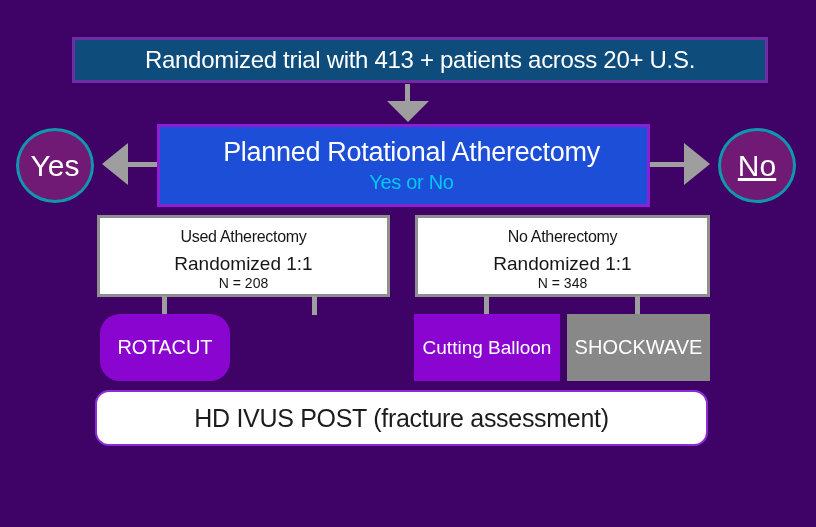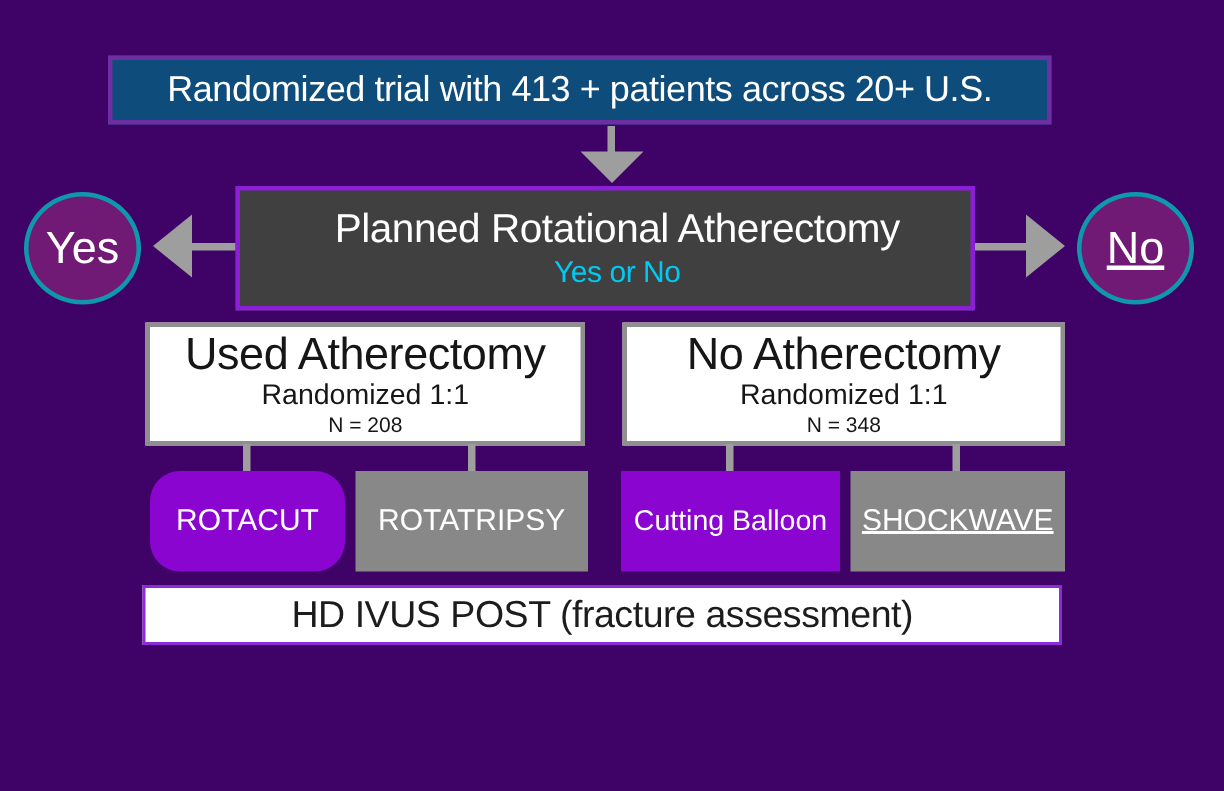--- a/index.html
+++ b/index.html
@@ -7,27 +7,27 @@
   .canvas{
     position:relative;width:816px;height:527px;overflow:hidden;
     background:#3f0266;
     font-family:"Liberation Sans", sans-serif;
     -webkit-font-smoothing:antialiased;
   }
   .abs{position:absolute;}
   .center{display:flex;align-items:center;justify-content:center;text-align:center;}
 
   .top-banner{
-    left:72px;top:37px;width:629px;height:46px;
+    left:72px;top:37px;width:696px;height:46px;
     background:#0e4c7c;border:3px solid #6c2ea2;
     color:#ffffff;font-size:24px;letter-spacing:-0.3px;
   }
   .decision-box{
     left:157px;top:124px;width:493px;height:83px;
-    background:#404040;border:3px solid #8a1fd6;
+    background:#1d4ed8;border:3px solid #8a1fd6;
     flex-direction:column;line-height:1.28;padding-left:16px;
   }
   .decision-title{color:#ffffff;font-size:27px;letter-spacing:-0.3px;}
   .decision-sub{color:#00c9f2;font-size:20px;letter-spacing:-0.3px;}
 
   .node-circle{
     width:78px;height:75px;border-radius:50%;
     background:#701a75;border:3px solid #0f97ab;
     color:#ffffff;font-size:30px;
   }
@@ -47,40 +47,40 @@
   .right-head{left:684px;top:143px;width:0;height:0;
     border-top:21px solid transparent;border-bottom:21px solid transparent;
     border-left:26px solid #9e9e9e;}
 
   .arm-box{
     top:215px;height:82px;background:#ffffff;border:3px solid #8f8f8f;
     flex-direction:column;color:#161616;padding-top:2px;
   }
   .arm-left{left:97px;width:293px;}
   .arm-right{left:415px;width:295px;}
-  .arm-title{font-size:30px;line-height:30px;letter-spacing:-0.3px;}
+  .arm-title{font-size:16px;line-height:30px;letter-spacing:-0.3px;}
   .arm-sub{font-size:19px;line-height:23px;}
   .arm-n{font-size:14px;line-height:17px;}
 
   .connector{top:296px;width:5px;height:19px;background:#9e9e9e;}
   .c1{left:162px;} .c2{left:312px;} .c3{left:484px;} .c4{left:635px;}
 
   .treatment{top:314px;height:67px;color:#ffffff;flex-direction:column;line-height:1.15;}
   .t-purple{background:#8a06d0;}
   .t-gray{background:#888888;}
   .t1{left:100px;width:130px;font-size:20px;border-radius:20px;}
   .t2{left:237px;width:155px;font-size:20px;}
   .t3{left:414px;width:146px;font-size:19px;}
-  .t4{left:567px;width:143px;font-size:20px;text-decoration:underline;}
+  .t4{left:567px;width:143px;font-size:20px;}
 
   .footer-banner{
     left:95px;width:613px;background:#ffffff;border:2px solid #8d2bd9;
     color:#1c1c1c;font-size:25px;letter-spacing:-0.3px;
   }
-  .fb1{top:390px;height:40px;}
+  .fb1{top:390px;height:56px;border-radius:14px;}
   .fb2{top:448px;height:48px;}
 </style>
 </head>
 <body>
 
 <div class="canvas">
 
   <div class="abs center top-banner">Randomized trial with 413 + patients across 20+ U.S.</div>
 
   <div class="abs arrow-stem down-stem"></div>
@@ -115,23 +115,20 @@
 
   <div class="abs connector c1"></div>
   <div class="abs connector c2"></div>
   <div class="abs connector c3"></div>
   <div class="abs connector c4"></div>
 
   <div class="abs center treatment t-purple t1">
     <div>ROTACUT</div>
   </div>
 
-  <div class="abs center treatment t-gray t2">
-    <div>ROTATRIPSY</div>
-  </div>
 
   <div class="abs center treatment t-purple t3">
     <div>Cutting Balloon</div>
   </div>
 
   <div class="abs center treatment t-gray t4">
     <div>SHOCKWAVE</div>
   </div>
 
   <div class="abs center footer-banner fb1">HD IVUS POST (fracture assessment)</div>

